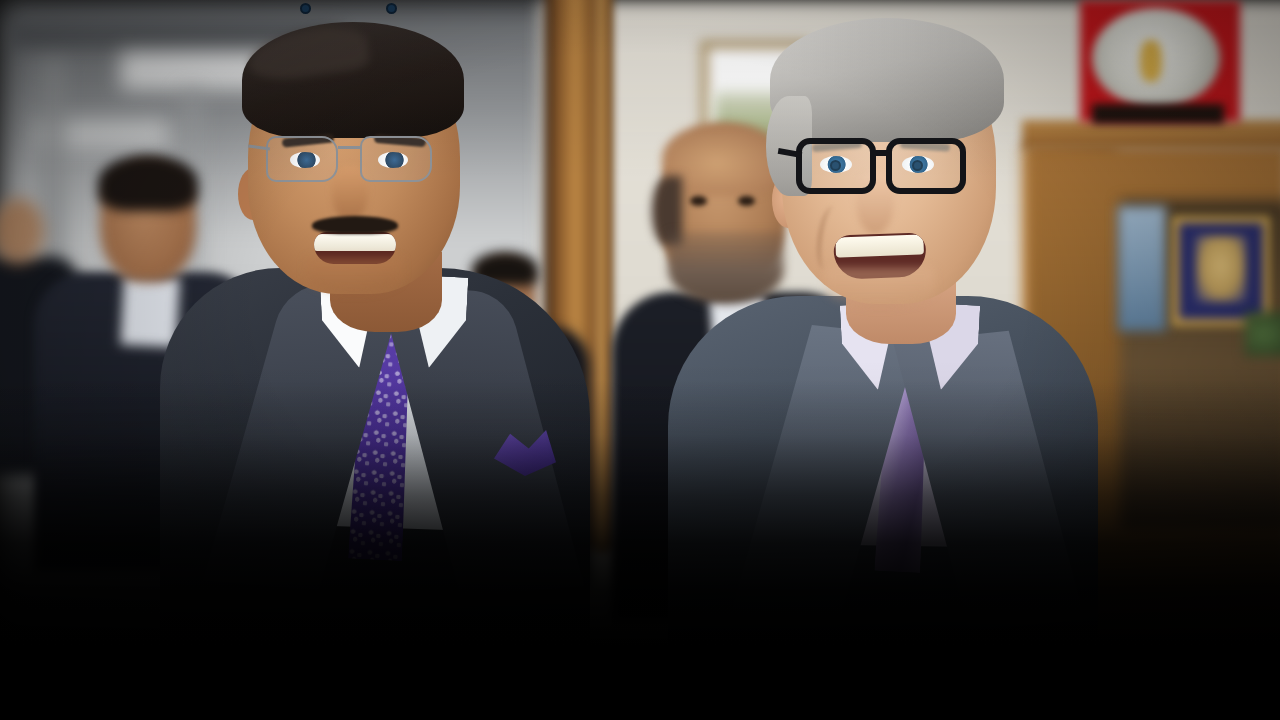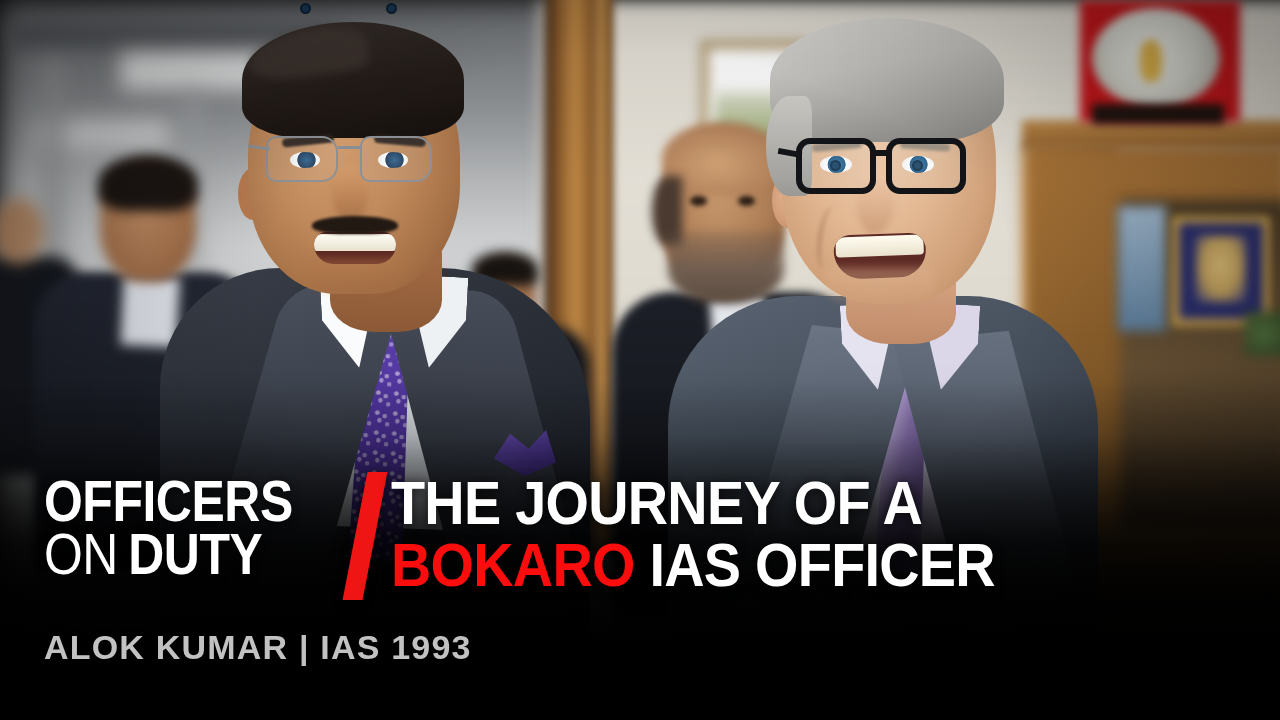--- a/index.html
+++ b/index.html
@@ -739,37 +739,14 @@
         <div class="s2-teeth"></div>
       </div>
       <div class="s2-chin"></div>
     </div>
 
     <div class="photo-grade"></div>
     <div class="vignette"></div>
     <div class="bottom-scrim"></div>
   </div>
 
-  <div class="overlay">
-
-    <div class="title-row">
-
-      <div class="show-block">
-        <div class="show-l1">OFFICERS</div>
-        <div class="show-l2">
-          <span class="show-on">ON</span>
-          <span class="show-duty">DUTY</span>
-        </div>
-      </div>
-
-      <div class="slash"></div>
-
-      <div class="headline">
-        <div class="hl-line">THE JOURNEY OF A</div>
-        <div class="hl-line"><span class="hl-accent">BOKARO</span><span> IAS OFFICER</span></div>
-      </div>
-
-    </div>
-
-    <div class="subtitle">ALOK KUMAR | IAS 1993</div>
-  </div>
 
 </div>
 
 </body></html>

